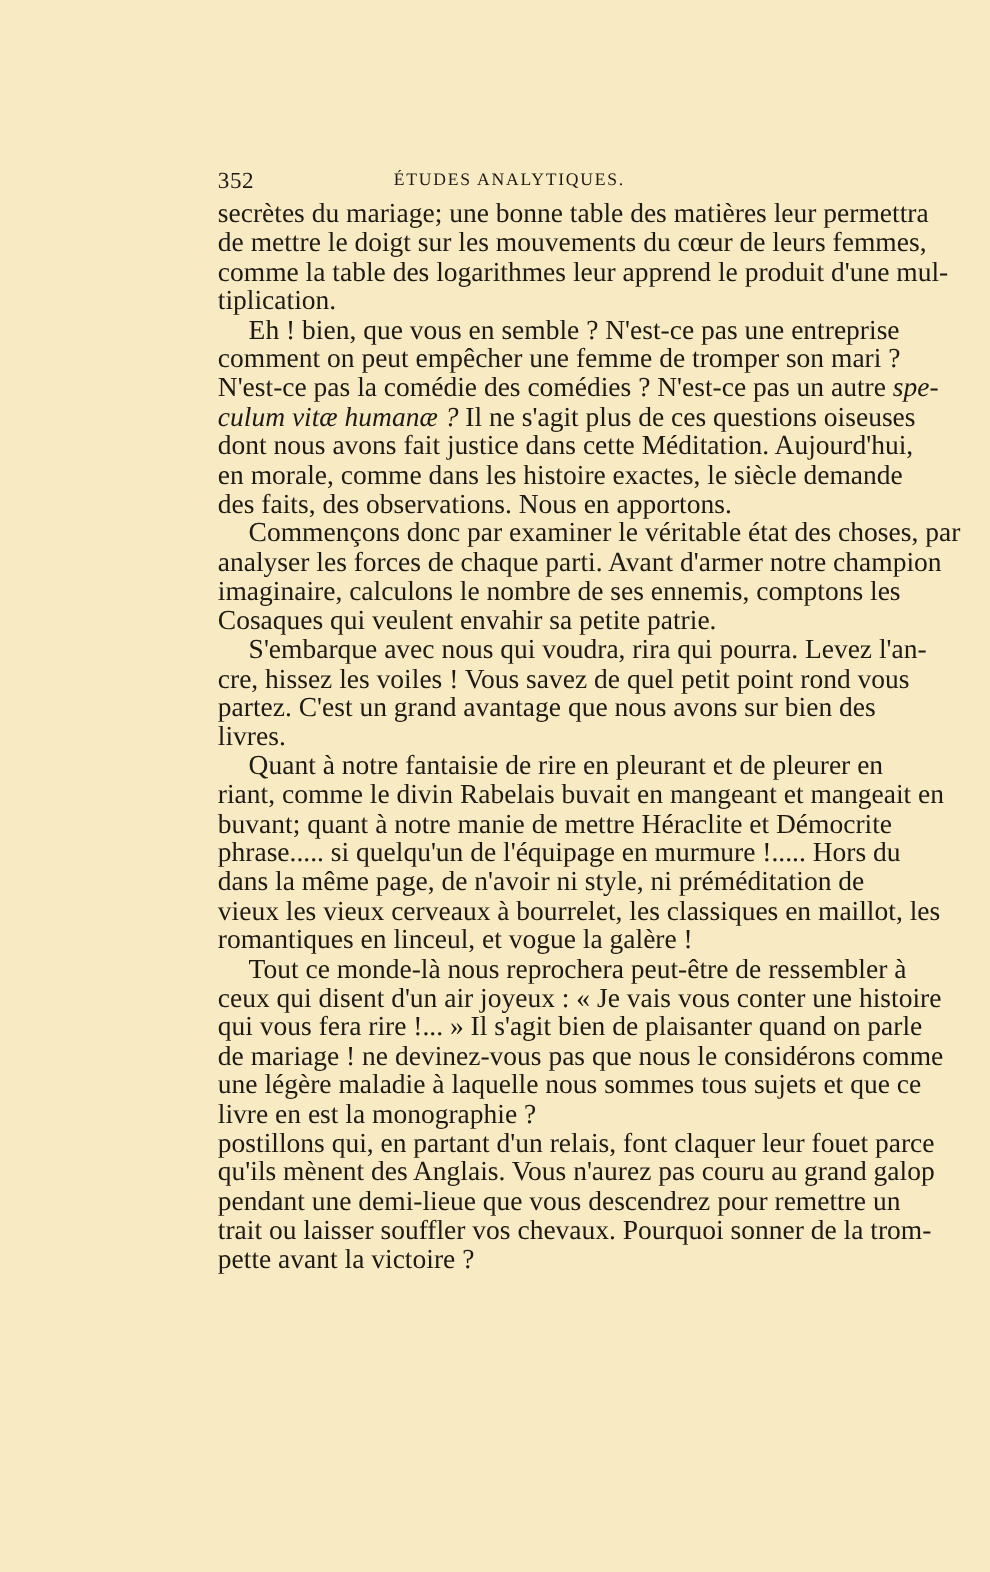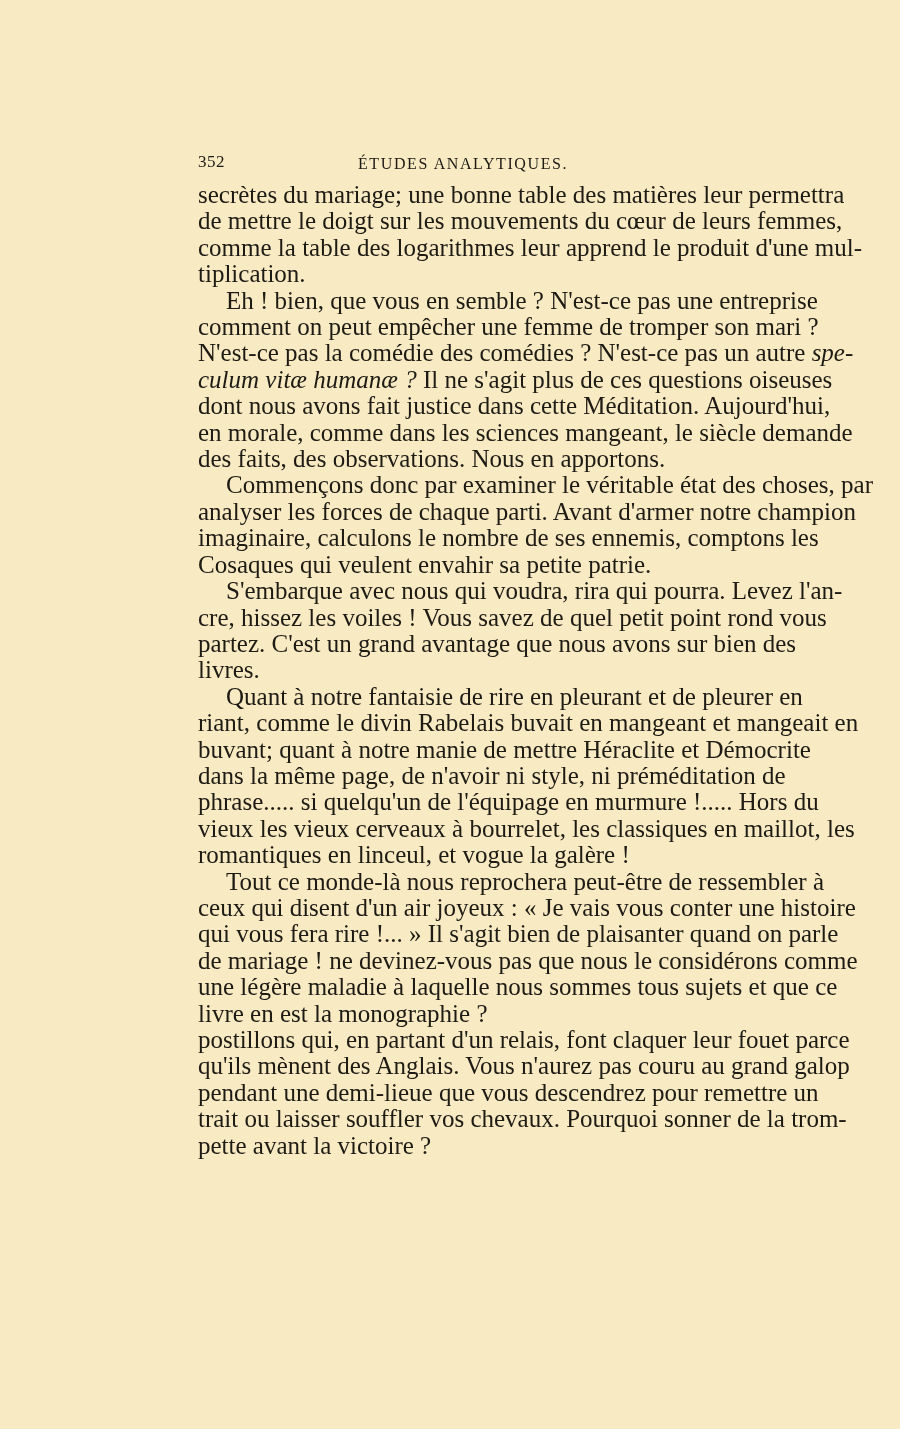--- a/index.html
+++ b/index.html
@@ -18,21 +18,21 @@
     width: 582px;
   }
   .header {
     position: relative;
     height: 30px;
     font-size: 20px;
   }
   .page-number {
     position: absolute;
     left: 0; top: 0;
-    font-size: 17px;
+    font-size: 21px;
     letter-spacing: 0.5px;
   }
   .running-head {
     position: absolute;
     left: 160px; top: 3px;
     font-size: 16px;
     font-weight: normal;
     letter-spacing: 1.6px;
   }
   .body {
@@ -61,41 +61,41 @@
         <span class="line">de mettre le doigt sur les mouvements du cœur de leurs femmes,</span>
         <span class="line">comme la table des logarithmes leur apprend le produit d'une mul-</span>
         <span class="line last">tiplication.</span>
       </div>
       <div class="para">
         <span class="line" style="text-indent: 28px;">Eh ! bien, que vous en semble ? N'est-ce pas une entreprise</span>
         <span class="line">comment on peut empêcher une femme de tromper son mari ?</span>
         <span class="line">N'est-ce pas la comédie des comédies ? N'est-ce pas un autre <em>spe-</em></span>
         <span class="line"><em>culum vitæ humanæ ?</em> Il ne s'agit plus de ces questions oiseuses</span>
         <span class="line">dont nous avons fait justice dans cette Méditation. Aujourd'hui,</span>
-        <span class="line">en morale, comme dans les sciences mangeant, le siècle demande</span>
+        <span class="line">en morale, comme dans les histoire exactes, le siècle demande</span>
         <span class="line last">des faits, des observations. Nous en apportons.</span>
       </div>
       <div class="para">
         <span class="line" style="text-indent: 28px;">Commençons donc par examiner le véritable état des choses, par</span>
         <span class="line">analyser les forces de chaque parti. Avant d'armer notre champion</span>
         <span class="line">imaginaire, calculons le nombre de ses ennemis, comptons les</span>
         <span class="line last">Cosaques qui veulent envahir sa petite patrie.</span>
       </div>
       <div class="para">
         <span class="line" style="text-indent: 28px;">S'embarque avec nous qui voudra, rira qui pourra. Levez l'an-</span>
         <span class="line">cre, hissez les voiles ! Vous savez de quel petit point rond vous</span>
         <span class="line">partez. C'est un grand avantage que nous avons sur bien des</span>
         <span class="line last">livres.</span>
       </div>
       <div class="para">
         <span class="line" style="text-indent: 28px;">Quant à notre fantaisie de rire en pleurant et de pleurer en</span>
         <span class="line">riant, comme le divin Rabelais buvait en mangeant et mangeait en</span>
         <span class="line">buvant; quant à notre manie de mettre Héraclite et Démocrite</span>
+        <span class="line">phrase..... si quelqu'un de l'équipage en murmure !..... Hors du</span>
         <span class="line">dans la même page, de n'avoir ni style, ni préméditation de</span>
-        <span class="line">phrase..... si quelqu'un de l'équipage en murmure !..... Hors du</span>
         <span class="line">vieux les vieux cerveaux à bourrelet, les classiques en maillot, les</span>
         <span class="line last">romantiques en linceul, et vogue la galère !</span>
       </div>
       <div class="para">
         <span class="line" style="text-indent: 28px;">Tout ce monde-là nous reprochera peut-être de ressembler à</span>
         <span class="line">ceux qui disent d'un air joyeux : « Je vais vous conter une histoire</span>
         <span class="line">qui vous fera rire !... » Il s'agit bien de plaisanter quand on parle</span>
         <span class="line">de mariage ! ne devinez-vous pas que nous le considérons comme</span>
         <span class="line">une légère maladie à laquelle nous sommes tous sujets et que ce</span>
         <span class="line last">livre en est la monographie ?</span>

